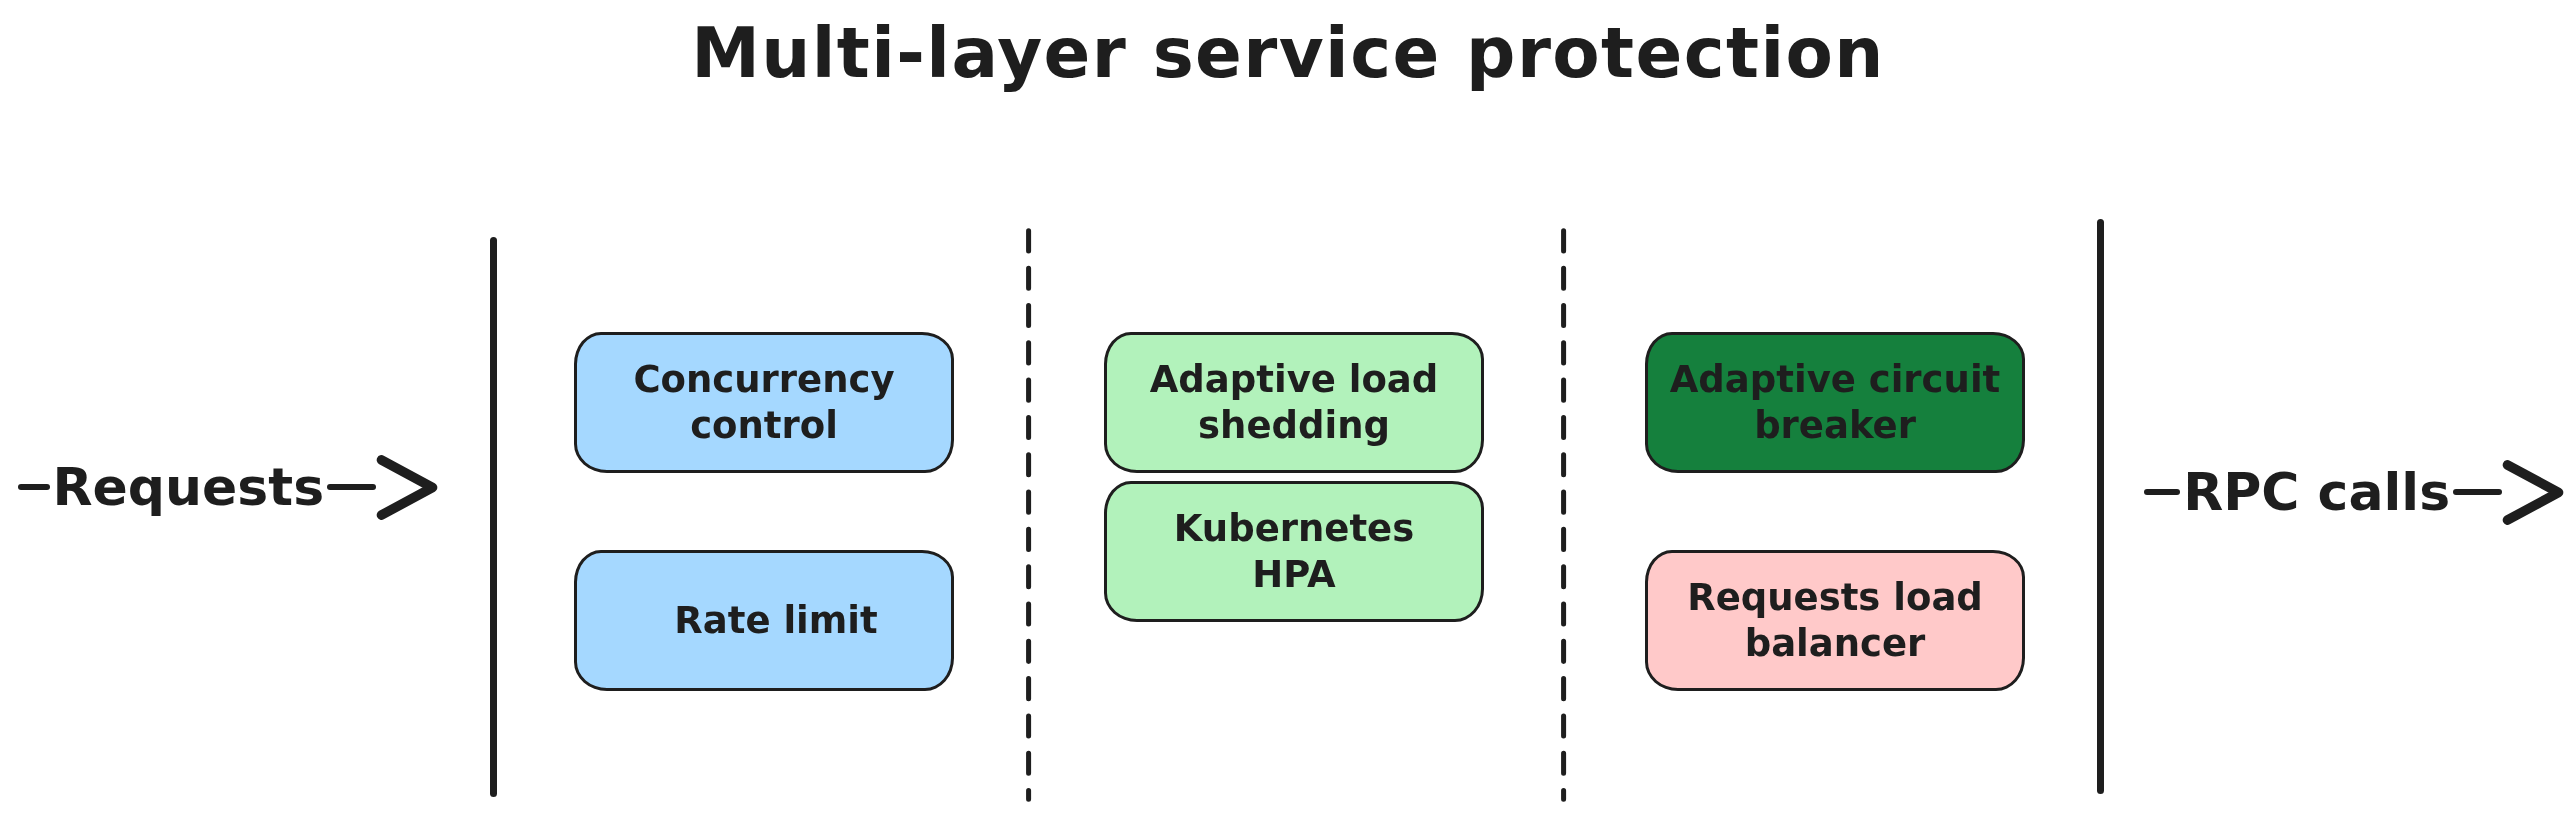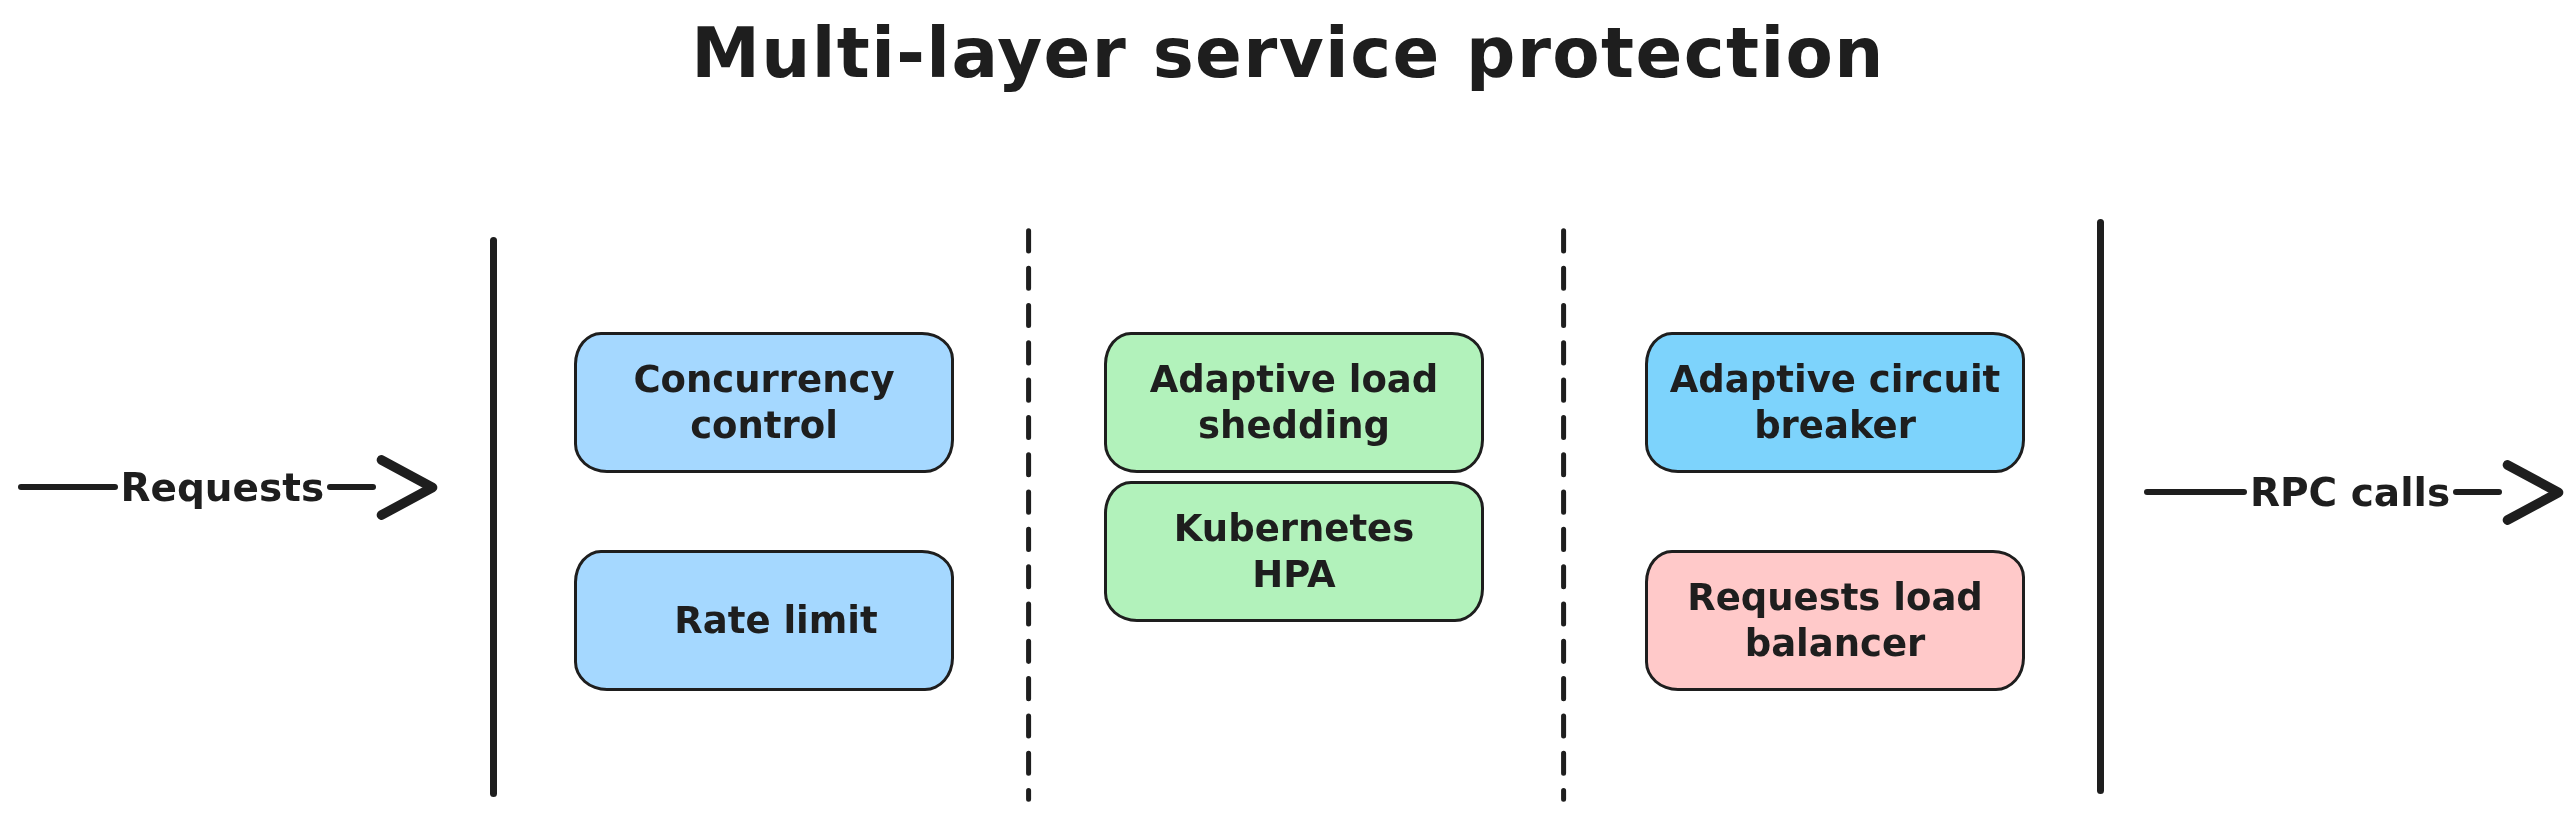--- a/index.html
+++ b/index.html
@@ -71,21 +71,21 @@
     align-items:center;
     height:72px;
   }
   .arrow.in  { left:18px;  top:451px; width:420px; }
   .arrow.out { left:2144px; top:456px; width:420px; }
   .arrow .seg { height:6.5px; background:var(--stroke); border-radius:3.6px; }
   .arrow .seg.grow { flex:1 1 auto; }
   .arrow .seg.short { flex:0 0 49px; }
   .arrow .label {
     flex:0 0 auto;
-    font-size:39px;
+    font-size:52px;
     font-weight:600;
     color:var(--stroke);
     margin:0 2.9px;
     white-space:nowrap;
   }
   .arrow svg { flex:0 0 auto; display:block; }
 </style>
 </head>
 <body>
 
@@ -118,21 +118,21 @@
     <div class="box" style="background: rgb(165, 216, 255);">Concurrency control</div>
     <div class="box" style="background: rgb(165, 216, 255); padding-left: 44px;">Rate limit</div>
   </div>
 
   <div class="column c2">
     <div class="box" style="background: rgb(178, 242, 187);">Adaptive load shedding</div>
     <div class="box" style="background: rgb(178, 242, 187);">Kubernetes HPA</div>
   </div>
 
   <div class="column c3">
-    <div class="box" style="background: #7dd3fc;">Adaptive circuit breaker</div>
+    <div class="box" style="background: #15803d;">Adaptive circuit breaker</div>
     <div class="box" style="background: rgb(255, 201, 201);">Requests load balancer</div>
   </div>
 
   <div class="arrow out">
     <div class="seg grow"></div>
     <div class="label">RPC calls</div>
     <div class="seg short"></div>
     <svg width="62" height="69" viewBox="0 0 90 100">
       <path d="M8 10 L82 50 L8 90" fill="none" stroke="#1e1e1e" stroke-width="14" stroke-linecap="round" stroke-linejoin="round"></path>
     </svg>

